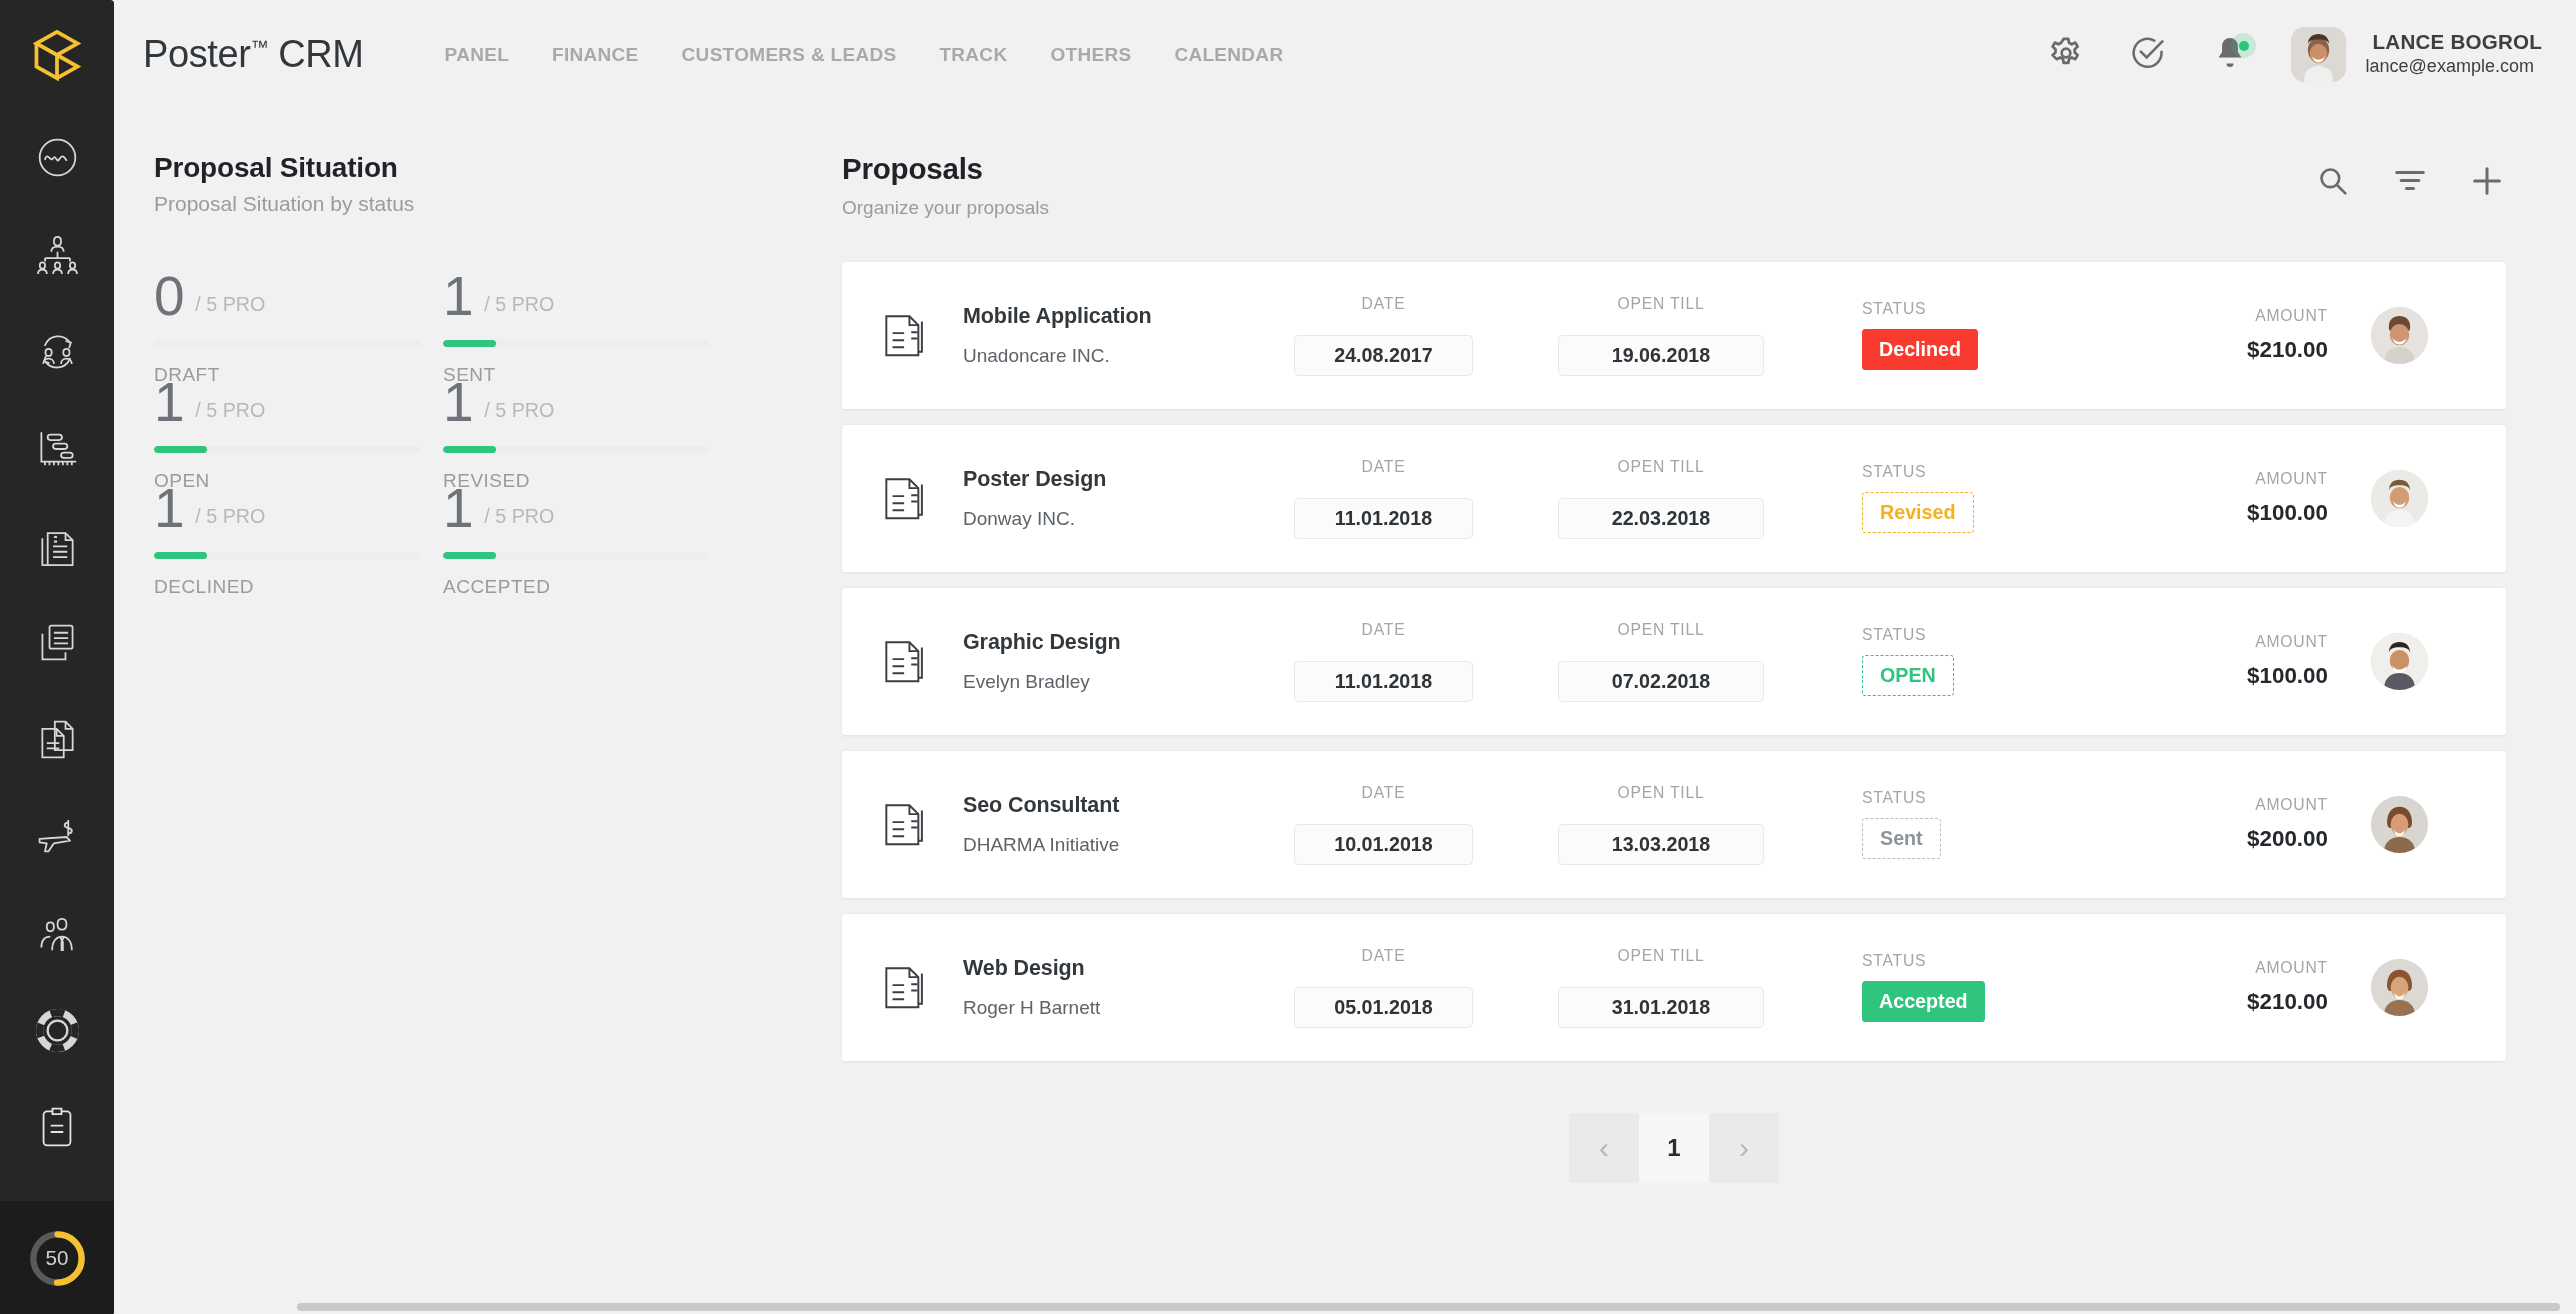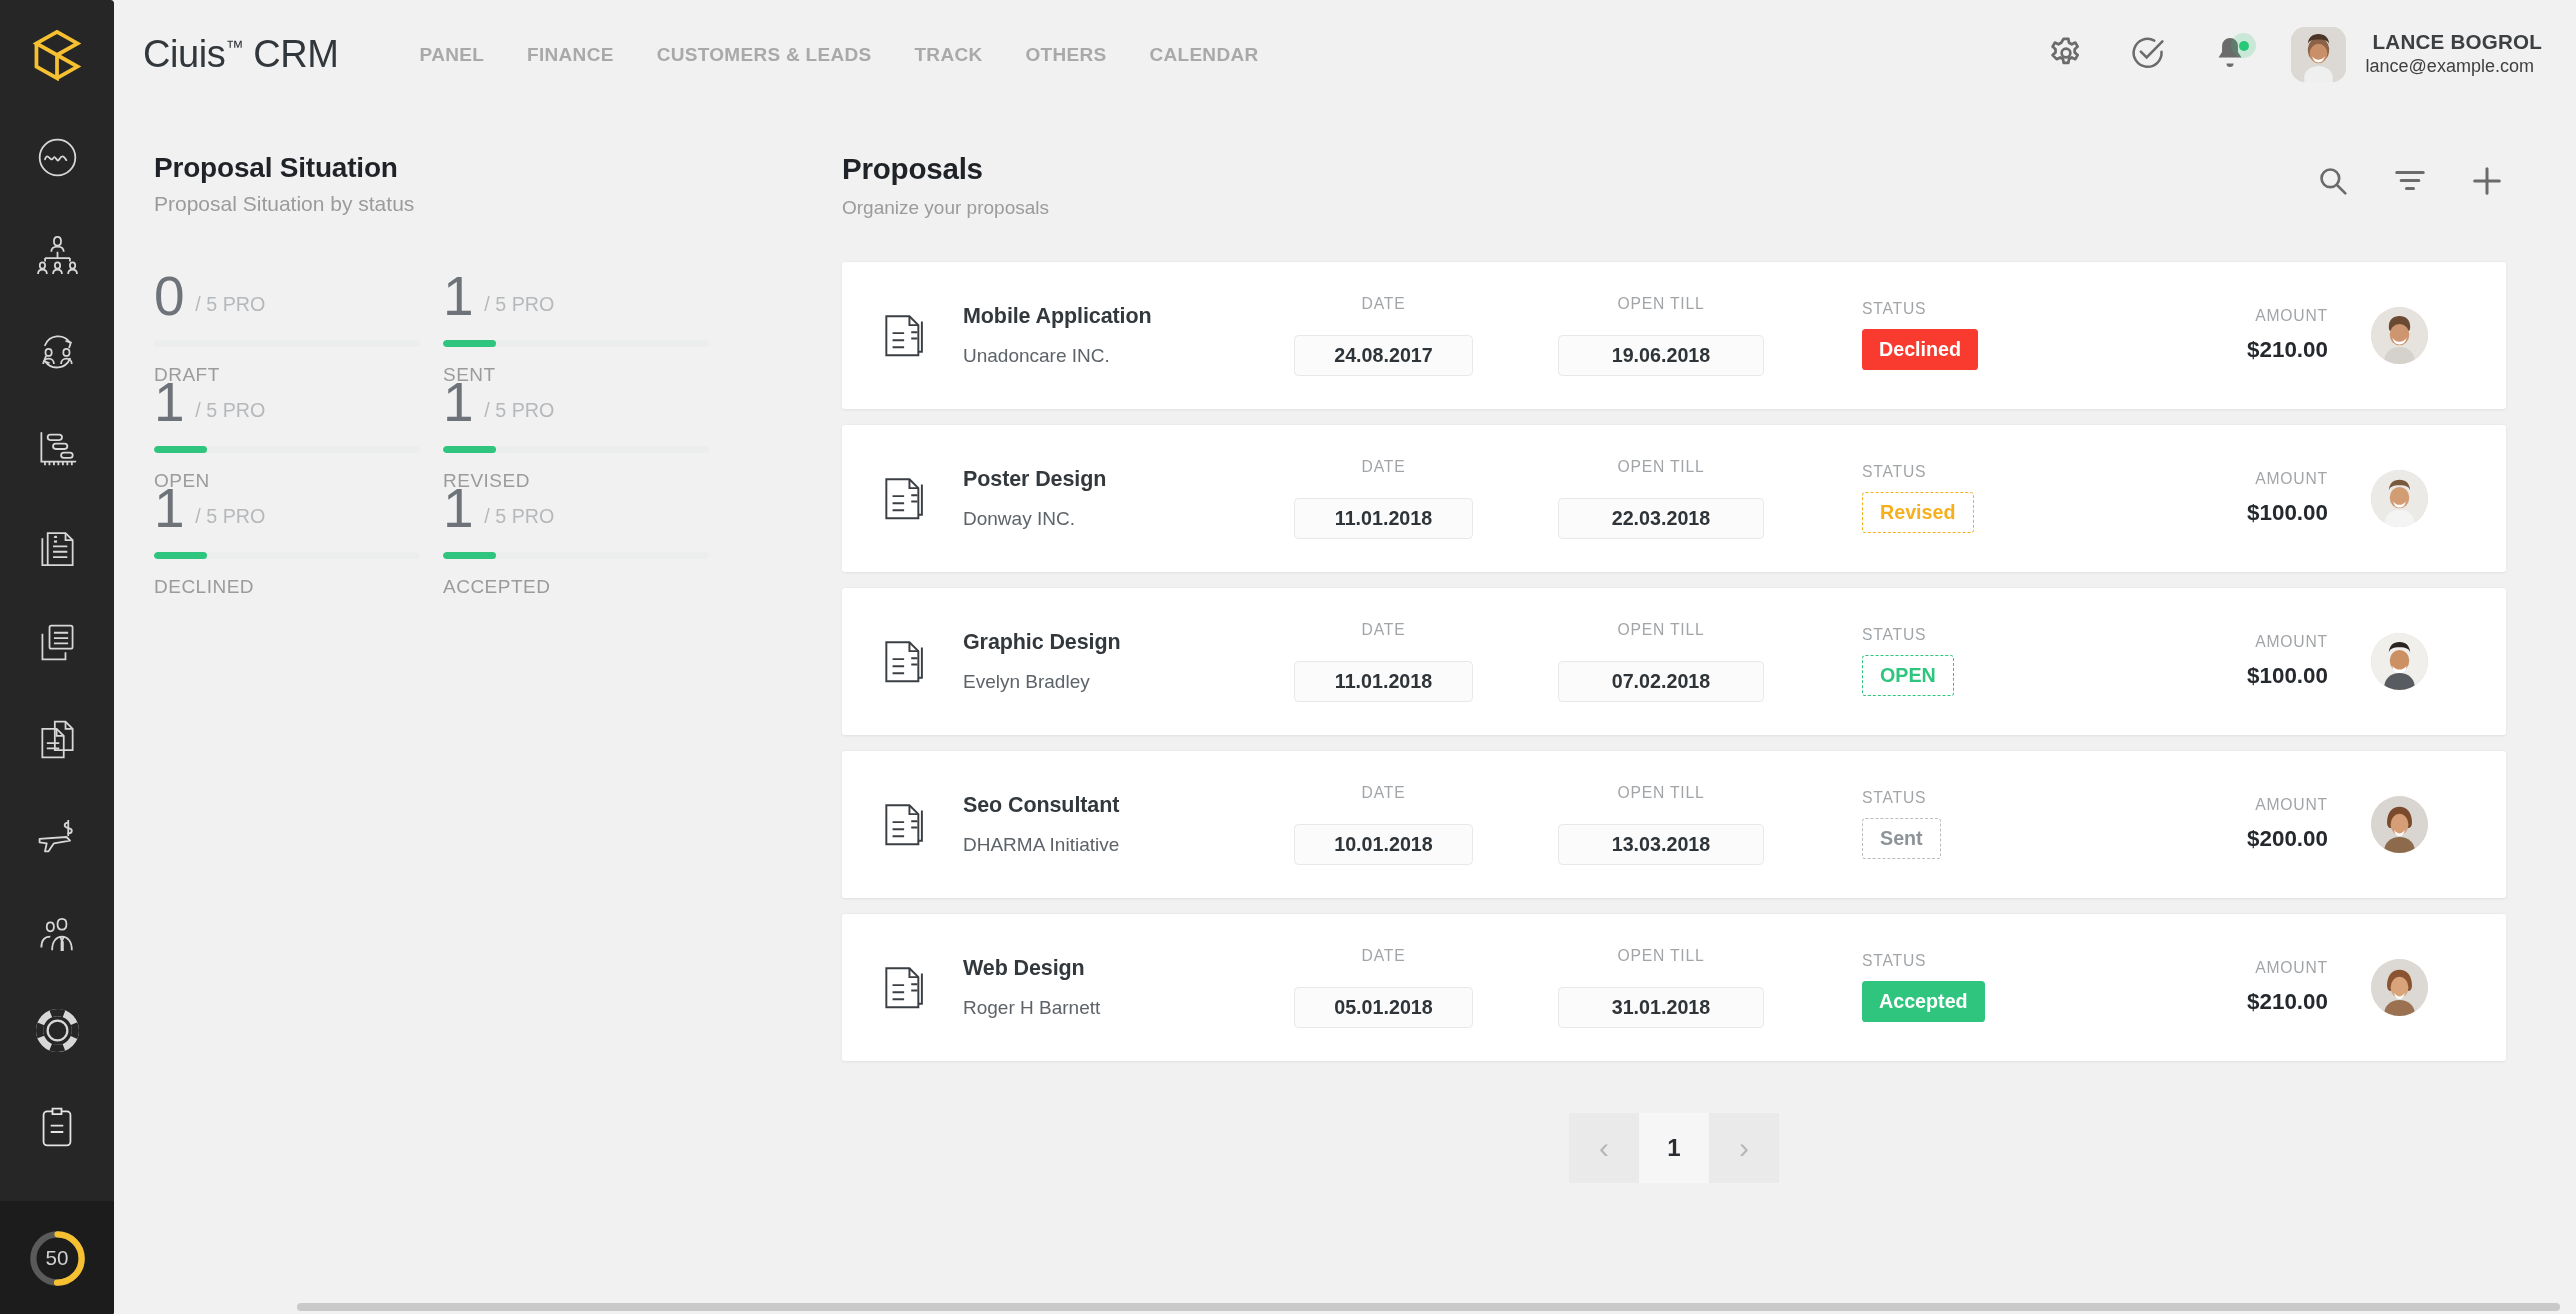--- a/index.html
+++ b/index.html
@@ -351,21 +351,21 @@
         <circle cx="33" cy="33" r="27" fill="none" stroke="#f6c031" stroke-width="7" stroke-dasharray="84.8 169.6" stroke-linecap="round" transform="rotate(-90 33 33)"></circle>
       </svg>
       <span class="gauge-num">50</span>
     </div>
   </div>
 </div>
 
 <div id="topbar">
 
   <div id="brand">
-    <span>Ciuis</span><span class="tm">™</span>
+    <span>Poster</span><span class="tm">™</span>
     <span>CRM</span>
   </div>
 
   <nav id="mainnav">
     <span class="nav-link">PANEL</span>
     <span class="nav-link">FINANCE</span>
     <span class="nav-link">CUSTOMERS &amp; LEADS</span>
     <span class="nav-link">TRACK</span>
     <span class="nav-link">OTHERS</span>
     <span class="nav-link">CALENDAR</span>

